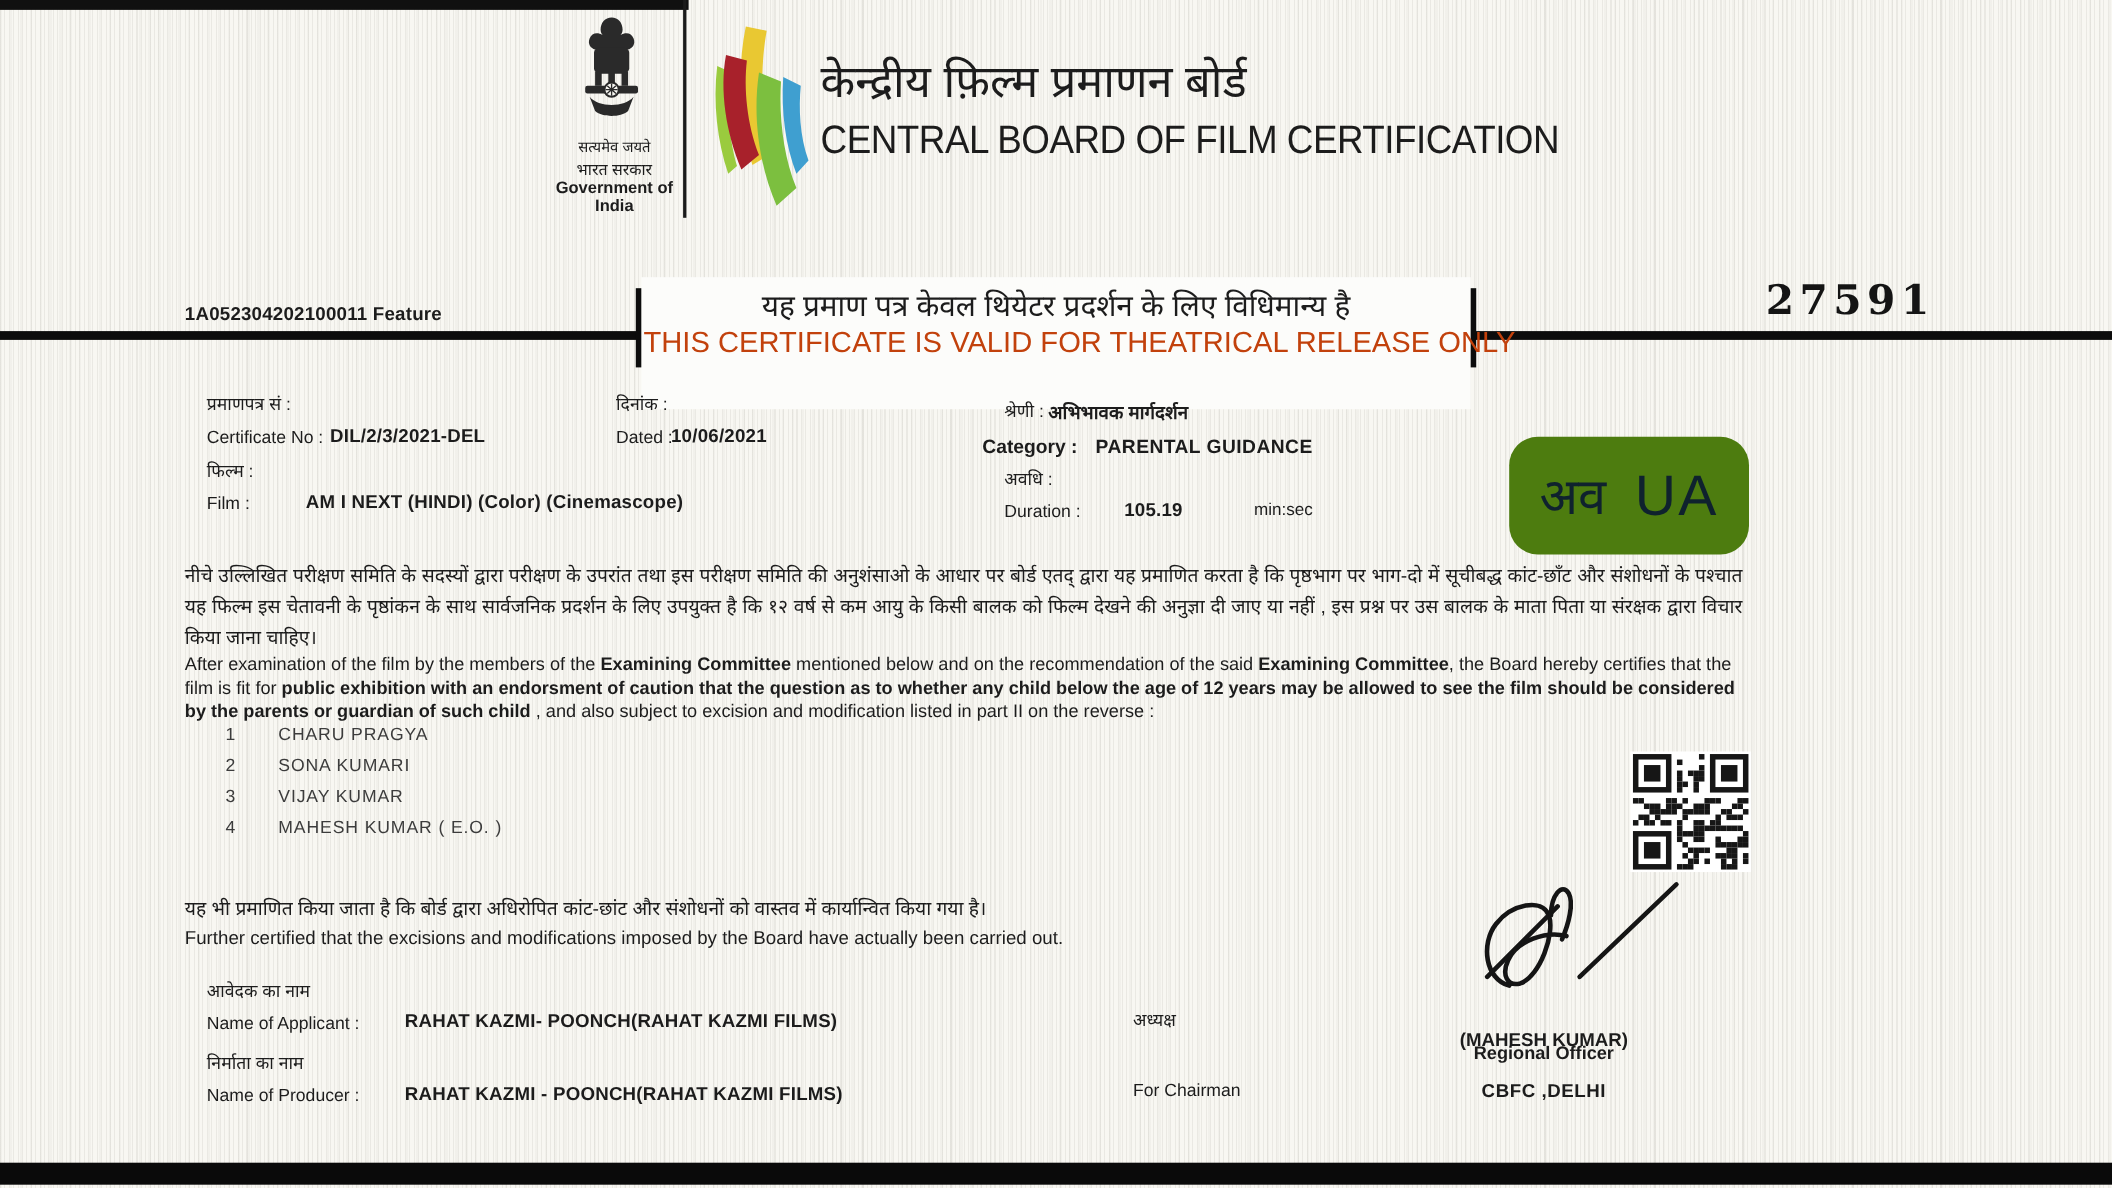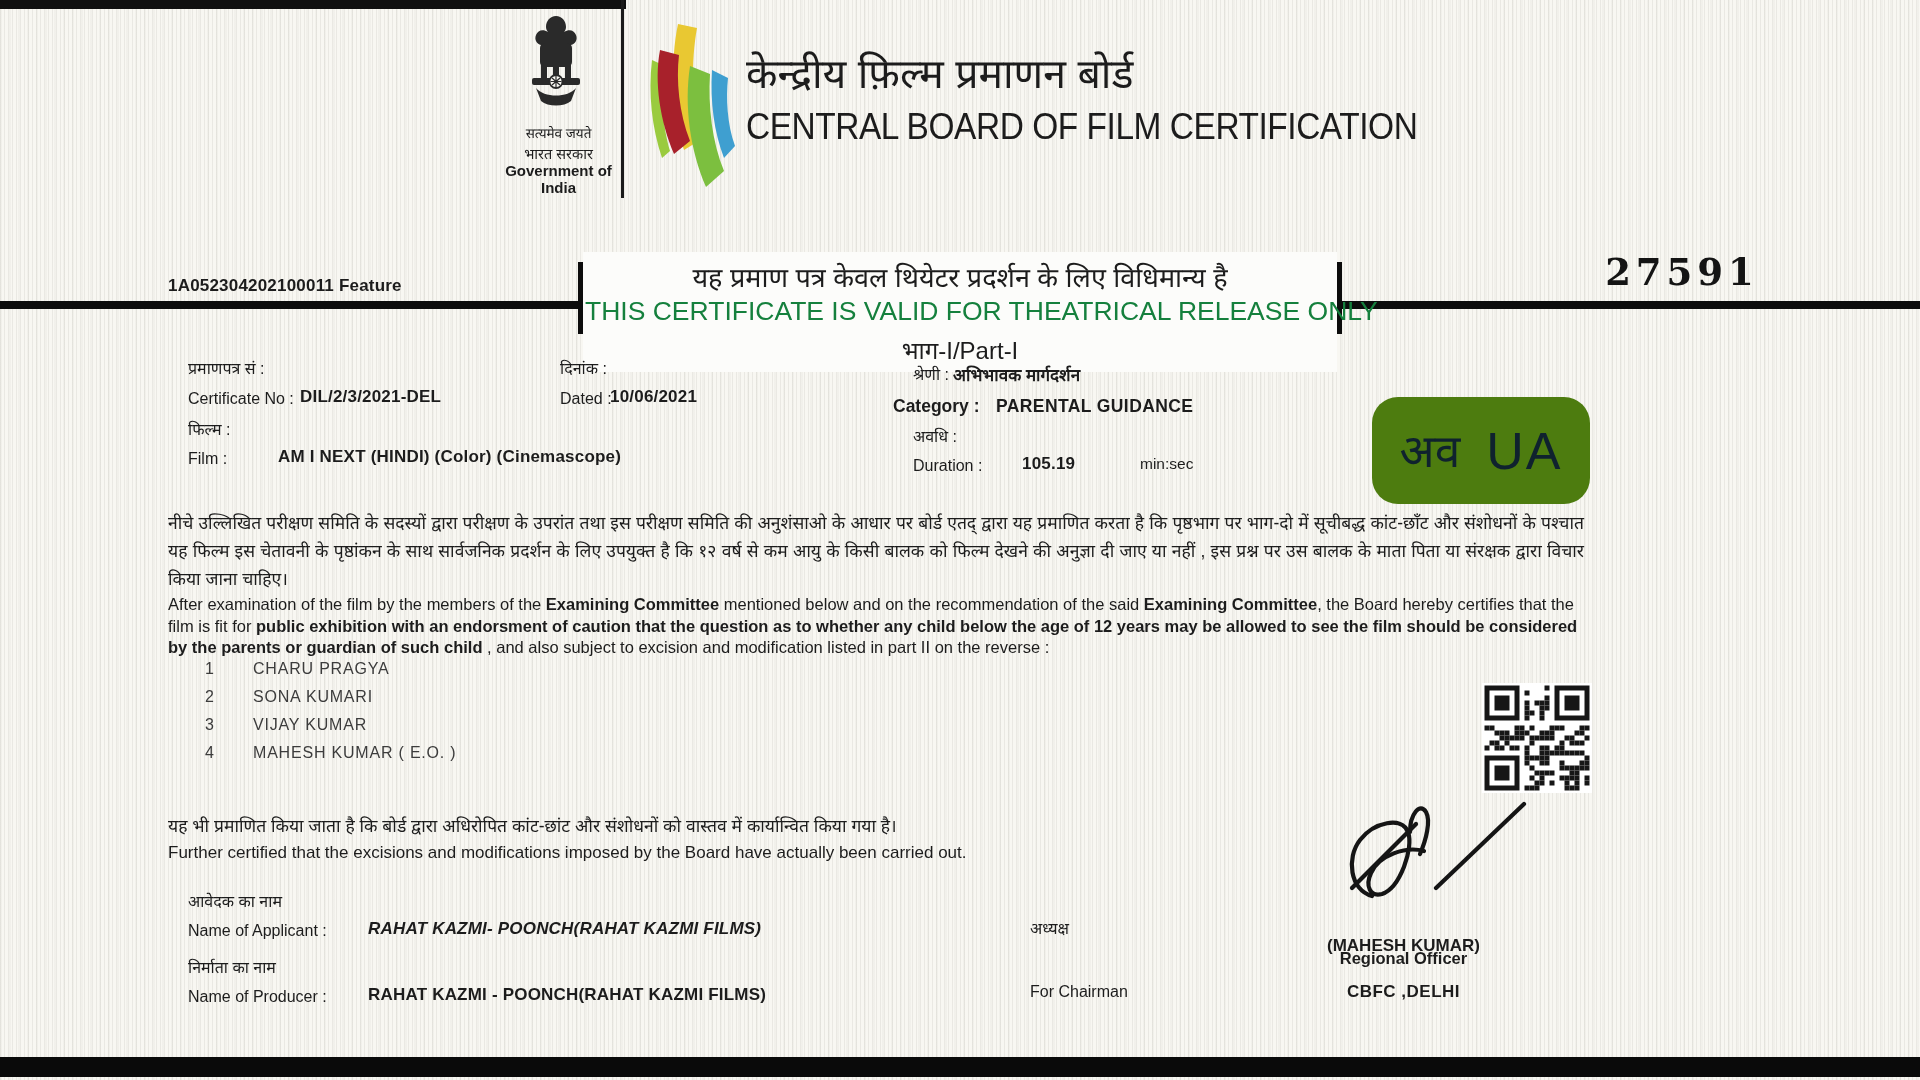--- a/index.html
+++ b/index.html
@@ -20,21 +20,21 @@
   #board-hi{left:746px;top:50px;font-size:41px;line-height:48px;white-space:nowrap;}
   #board-en{left:746px;top:106px;font-size:36px;white-space:nowrap;transform:scaleX(0.93);transform-origin:0 0;letter-spacing:-0.5px;}
   
   #file-no{left:168px;top:276px;font-size:17px;font-weight:bold;letter-spacing:0.2px;}
   #rule-left{left:0;top:301px;width:581px;height:8px;background:#0c0c0c;}
   #rule-right{left:1339px;top:301px;width:581px;height:8px;background:#0c0c0c;}
   #titlebox{left:583px;top:252px;width:754px;height:120px;background:#fcfcfa;}
   #bracket-l{left:578px;top:262px;width:5px;height:72px;background:#0c0c0c;}
   #bracket-r{left:1337px;top:262px;width:5px;height:72px;background:#0c0c0c;}
   #validity-hi{left:585px;top:262px;width:750px;text-align:center;font-size:27px;line-height:32px;white-space:nowrap;}
-  #validity-en{left:585px;top:296px;width:750px;text-align:center;font-size:26.5px;color:#15803d;white-space:nowrap;}
+  #validity-en{left:585px;top:296px;width:750px;text-align:center;font-size:26.5px;color:#c2410c;white-space:nowrap;}
   #part{left:585px;top:337px;width:750px;text-align:center;font-size:24px;line-height:28px;}
   #serial{left:1582px;top:250px;width:200px;text-align:center;font-family:"DejaVu Serif",serif;
           font-weight:bold;font-size:37px;letter-spacing:5px;color:#141414;}
   
   .lab{font-size:16px;line-height:20px;padding-left:20px;}
   .val{font-weight:bold;font-size:17px;letter-spacing:0.2px;white-space:nowrap;}
   #cert-lab-hi{left:168px;top:359px;}
   #date-lab-hi{left:540px;top:359px;}
   #cert-lab-en{left:168px;top:389px;}
   #cert-val{left:300px;top:387px;}
@@ -60,21 +60,21 @@
   #para-en{left:168px;top:594px;width:1420px;font-size:16.5px;line-height:21.6px;}
   #committee{left:205px;top:660px;font-size:16px;color:#3c3c3c;letter-spacing:0.8px;}
   #committee .crow{height:28px;display:flex;align-items:flex-start;}
   #committee .cno{width:48px;}
   #qr{left:1482px;top:683px;}
   #cert-hi{left:168px;top:813px;font-size:17.5px;line-height:26px;}
   #cert-en{left:168px;top:843px;font-size:17px;}
   
   #app-lab-hi{left:168px;top:892px;}
   #app-lab-en{left:168px;top:921px;}
-  #app-val{left:368px;top:919px;font-style:italic;}
+  #app-val{left:368px;top:919px;}
   #prod-lab-hi{left:168px;top:958px;}
   #prod-lab-en{left:168px;top:987px;}
   #prod-val{left:368px;top:985px;}
   #chair-hi{left:1010px;top:919px;}
   #chair-en{left:1010px;top:982px;}
   #sig{left:1338px;top:796px;}
   #sign-name{left:1316px;top:916px;width:175px;text-align:center;font-weight:bold;font-size:17px;margin-top:20px;}
   #sign-title{left:1316px;top:949px;width:175px;text-align:center;font-weight:bold;font-size:16.5px;}
   #sign-org{left:1316px;top:982px;width:175px;text-align:center;font-weight:bold;font-size:17px;letter-spacing:0.5px;}
   #bottombar{left:0;top:1057px;width:1920px;height:20px;background:#0a0a0a;}
@@ -116,21 +116,20 @@
   <div class="abs" id="board-en">CENTRAL BOARD OF FILM CERTIFICATION</div>
 
   <div class="abs" id="file-no">1A052304202100011 Feature</div>
   <div class="abs" id="titlebox"></div>
   <div class="abs" id="rule-left"></div>
   <div class="abs" id="rule-right"></div>
   <div class="abs" id="bracket-l"></div>
   <div class="abs" id="bracket-r"></div>
   <div class="abs" id="validity-hi">यह प्रमाण पत्र केवल थियेटर प्रदर्शन के लिए विधिमान्य है</div>
   <div class="abs" id="validity-en">THIS CERTIFICATE IS VALID FOR THEATRICAL RELEASE ONLY</div>
-  <div class="abs" id="part">भाग-I/Part-I</div>
   <div class="abs" id="serial">27591</div>
 
   <div class="abs lab" id="cert-lab-hi">प्रमाणपत्र सं :</div>
   <div class="abs lab" id="date-lab-hi">दिनांक :</div>
   <div class="abs lab" id="cert-lab-en">Certificate No :</div>
   <div class="abs val" id="cert-val">DIL/2/3/2021-DEL</div>
   <div class="abs lab" id="date-lab-en">Dated :</div>
   <div class="abs val" id="date-val">10/06/2021</div>
   <div class="abs lab" id="film-lab-hi">फिल्म :</div>
   <div class="abs lab" id="film-lab-en">Film :</div>

